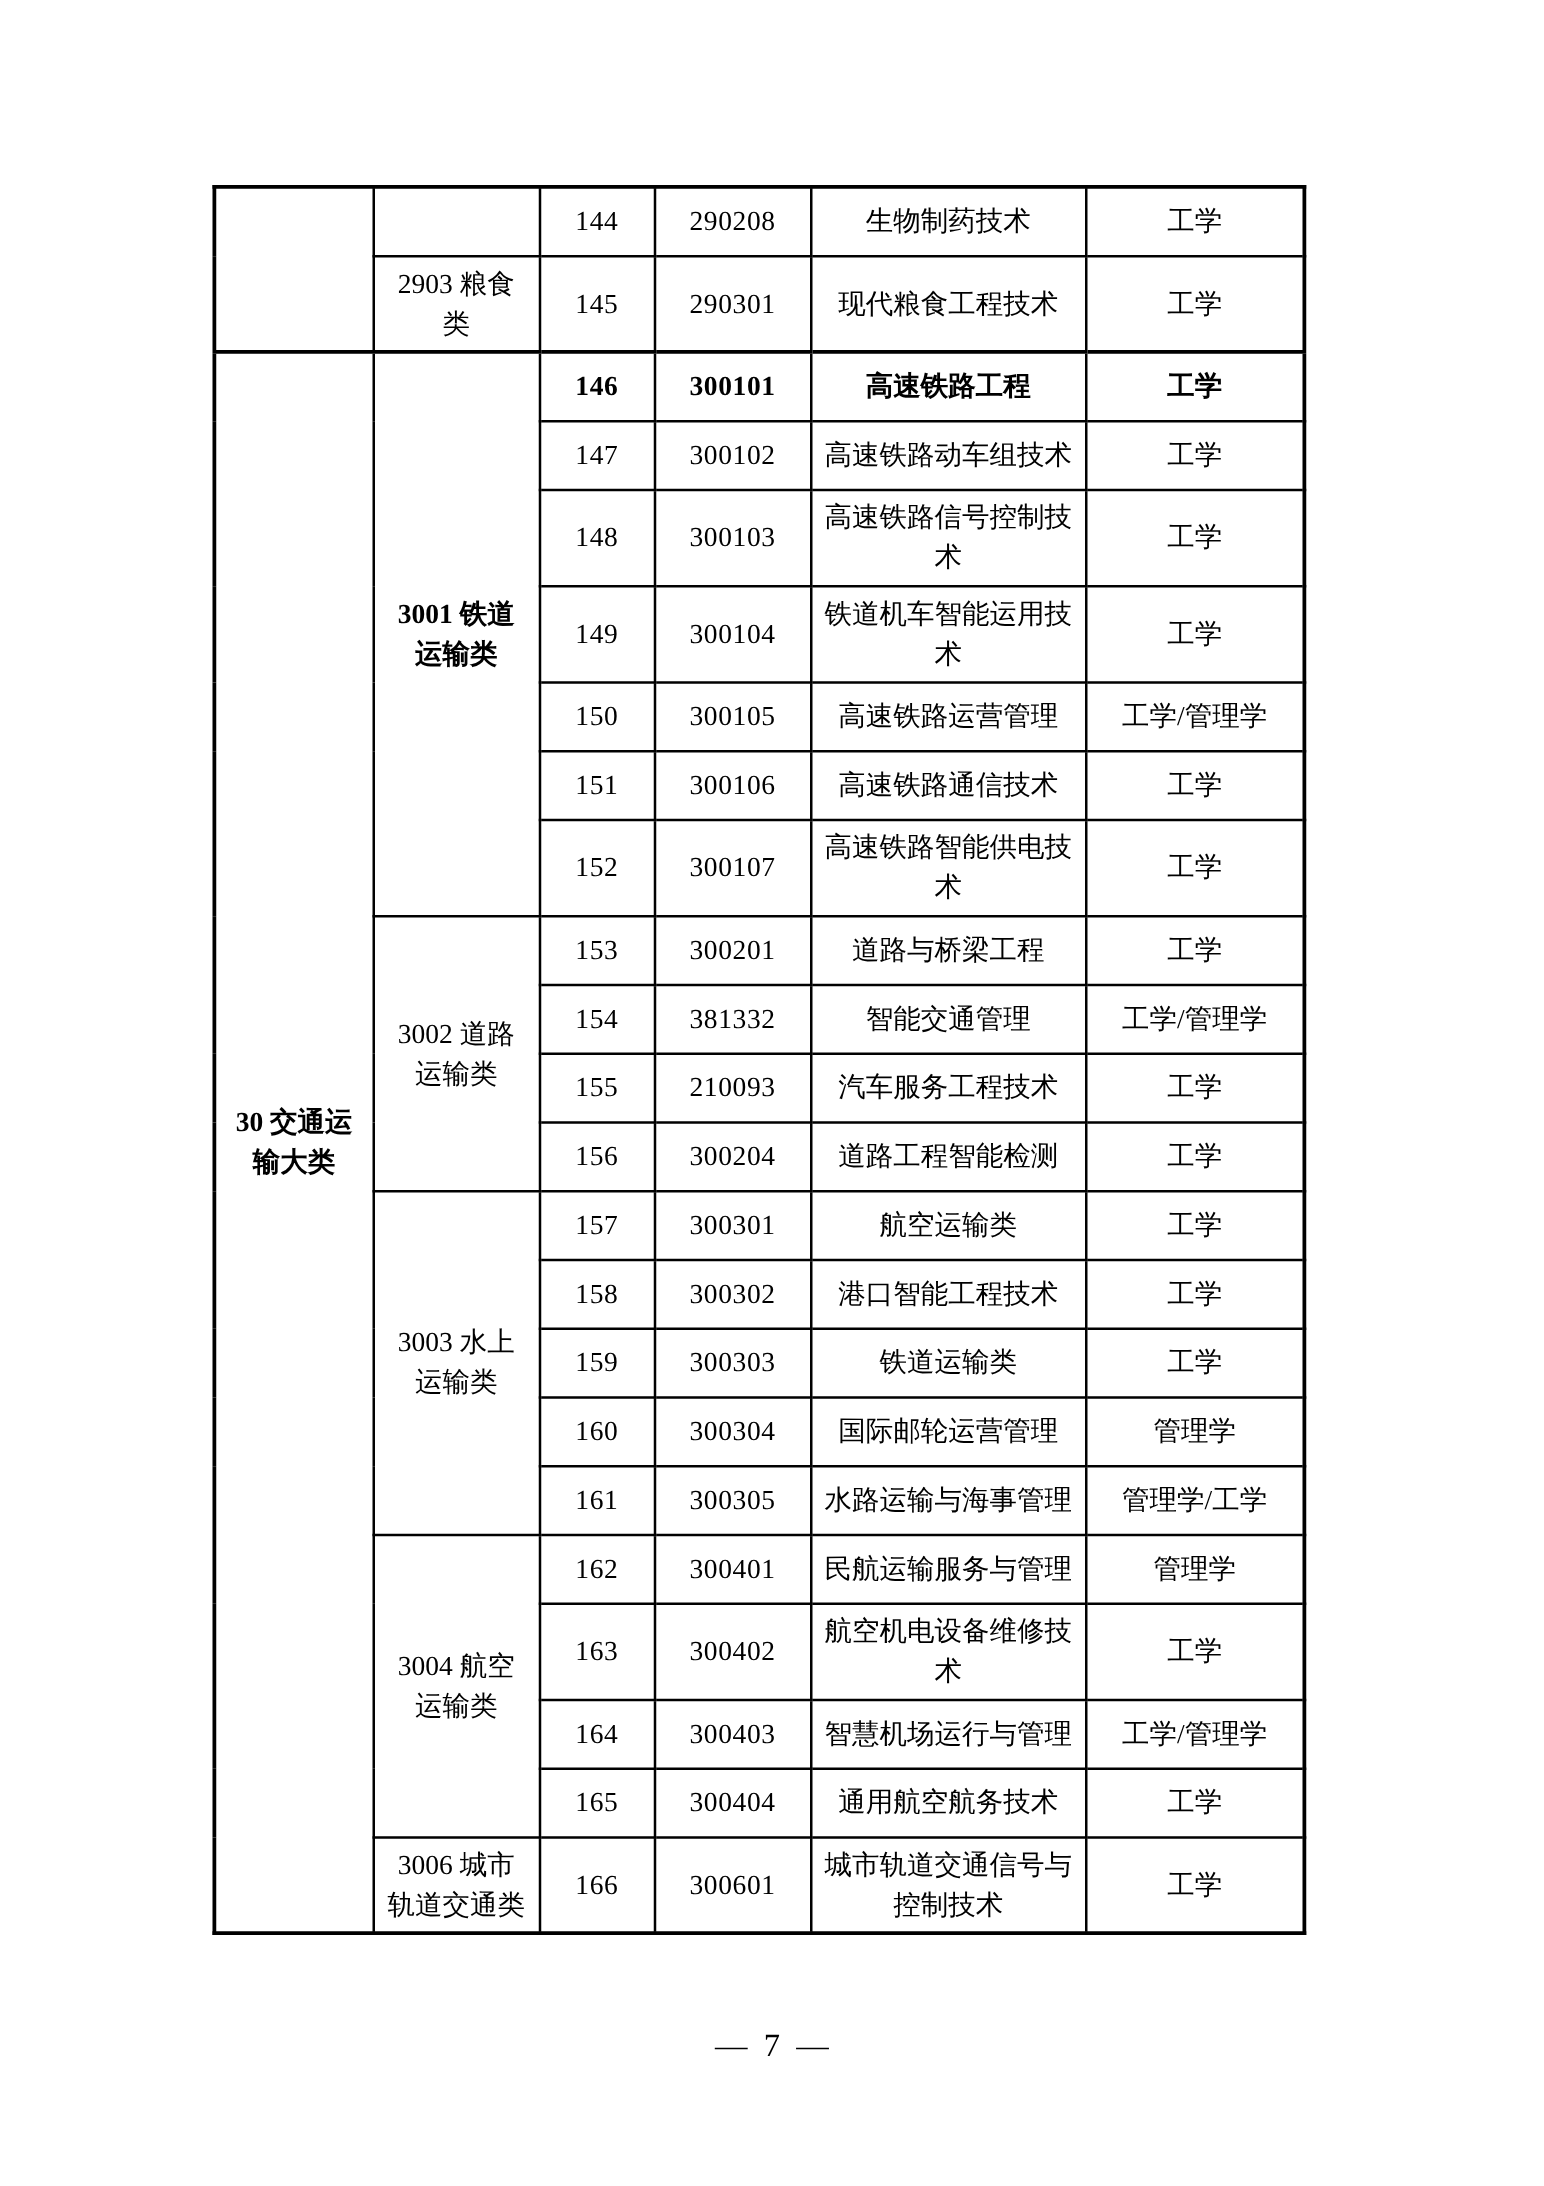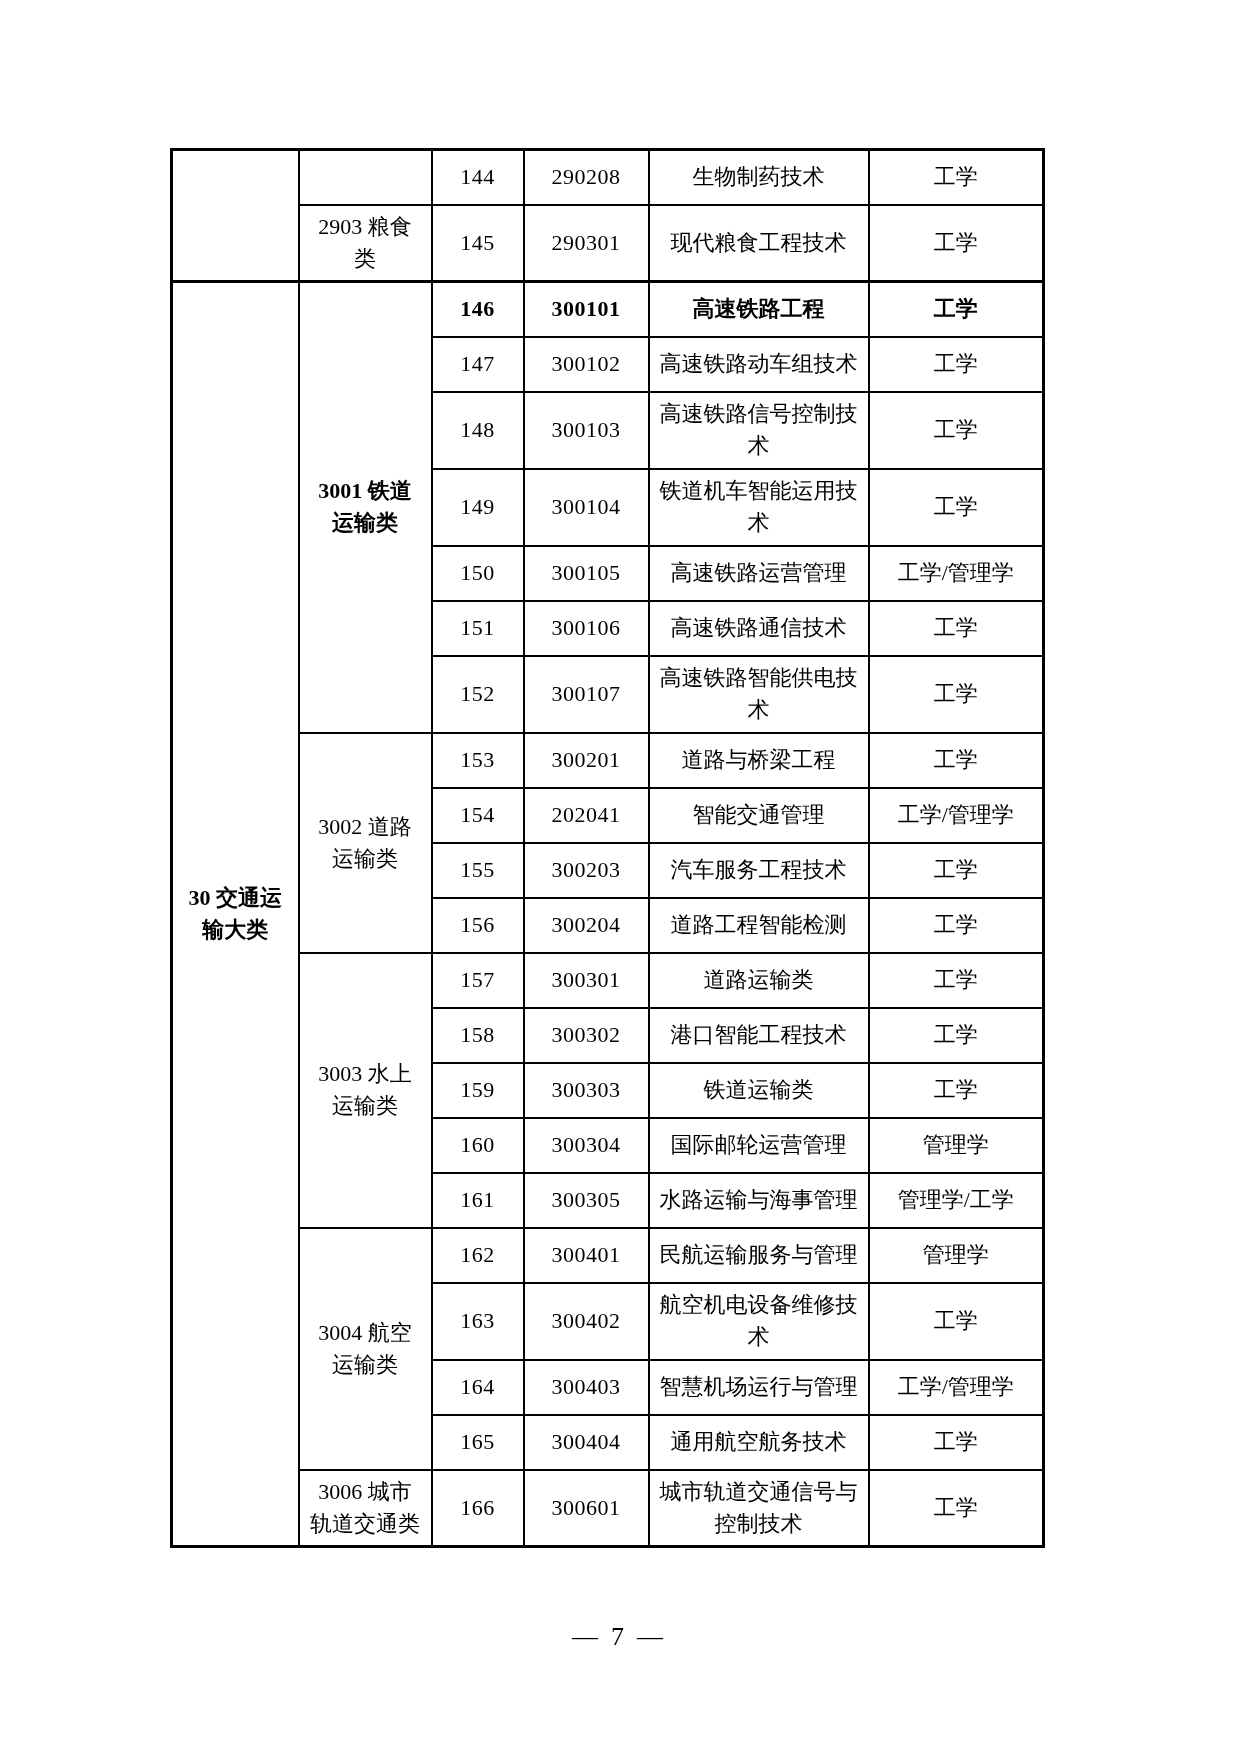--- a/index.html
+++ b/index.html
@@ -137,44 +137,44 @@
     <tr>
       <td class="sub" rowspan="4">3002 道路运输类</td>
       <td class="num">153</td>
       <td class="code">300201</td>
       <td class="name">道路与桥梁工程</td>
       <td class="deg">工学</td>
     </tr>
 
     <tr>
       <td class="num">154</td>
-      <td class="code">202041</td>
+      <td class="code">381332</td>
       <td class="name">智能交通管理</td>
       <td class="deg">工学/管理学</td>
     </tr>
 
     <tr>
       <td class="num">155</td>
-      <td class="code">300203</td>
+      <td class="code">210093</td>
       <td class="name">汽车服务工程技术</td>
       <td class="deg">工学</td>
     </tr>
 
     <tr>
       <td class="num">156</td>
       <td class="code">300204</td>
       <td class="name">道路工程智能检测</td>
       <td class="deg">工学</td>
     </tr>
 
     <tr>
       <td class="sub" rowspan="5">3003 水上运输类</td>
       <td class="num">157</td>
       <td class="code">300301</td>
-      <td class="name">道路运输类</td>
+      <td class="name">航空运输类</td>
       <td class="deg">工学</td>
     </tr>
 
     <tr>
       <td class="num">158</td>
       <td class="code">300302</td>
       <td class="name">港口智能工程技术</td>
       <td class="deg">工学</td>
     </tr>
 

